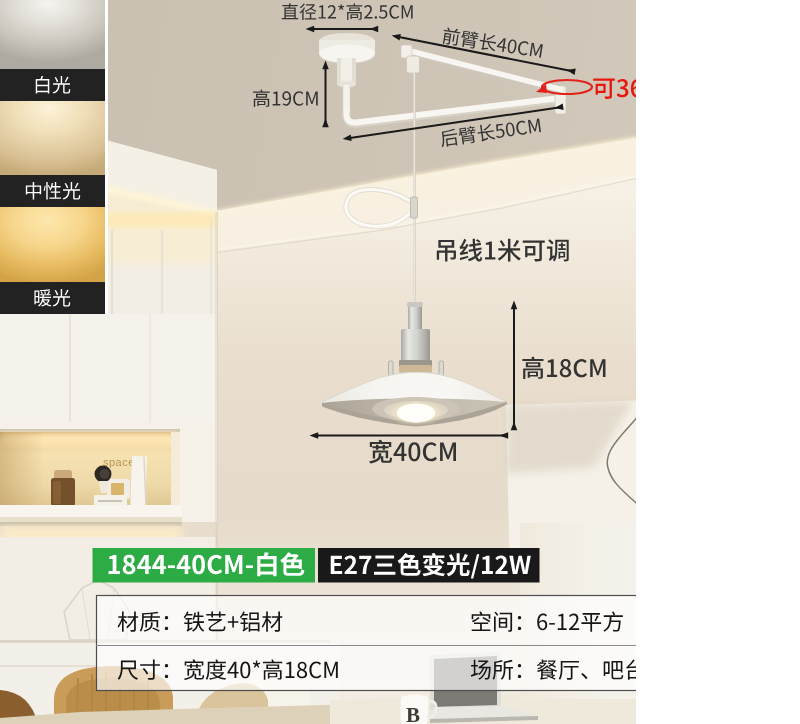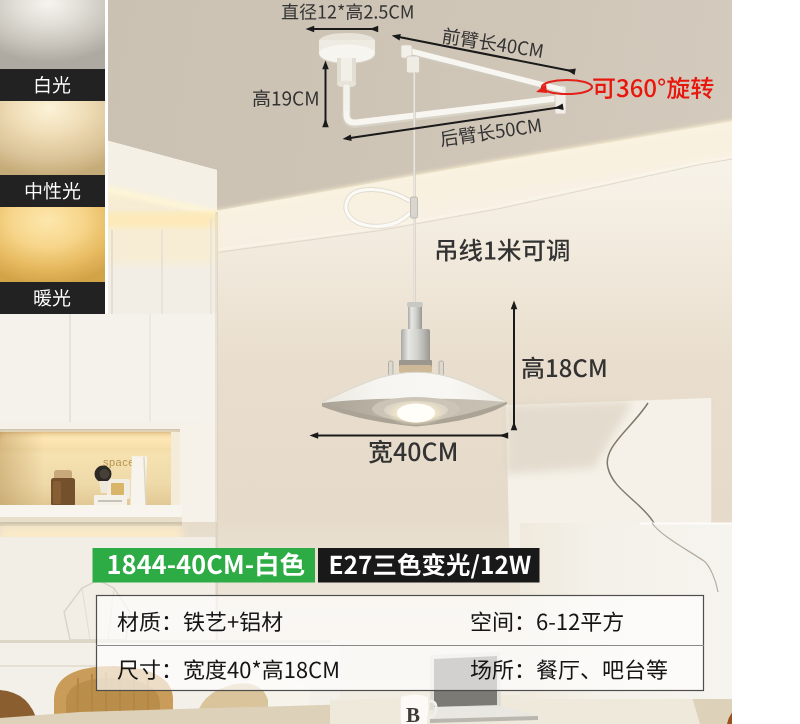--- a/index.html
+++ b/index.html
@@ -1,14 +1,14 @@
 <!DOCTYPE html>
 <html><head><meta charset="utf-8"><style>
 html,body{margin:0;padding:0;background:#fff;}
-#stage{position:relative;width:732px;height:724px;overflow:hidden;font-family:"Liberation Sans",sans-serif;}
+#stage{position:relative;width:636px;height:724px;overflow:hidden;font-family:"Liberation Sans",sans-serif;}
 </style></head><body>
 <div id="stage">
 <svg width="800" height="724" viewBox="0 0 800 724">
 <defs>
 <linearGradient id="wallg" x1="0" y1="170" x2="0" y2="724" gradientUnits="userSpaceOnUse">
  <stop offset="0" stop-color="#f7f2e8"></stop>
           <stop offset="0.35" stop-color="#e9decd"></stop>
  <stop offset="0.62" stop-color="#e6dbca"></stop>
           <stop offset="0.8" stop-color="#eee7db"></stop>
           <stop offset="1" stop-color="#f3eee5"></stop>

